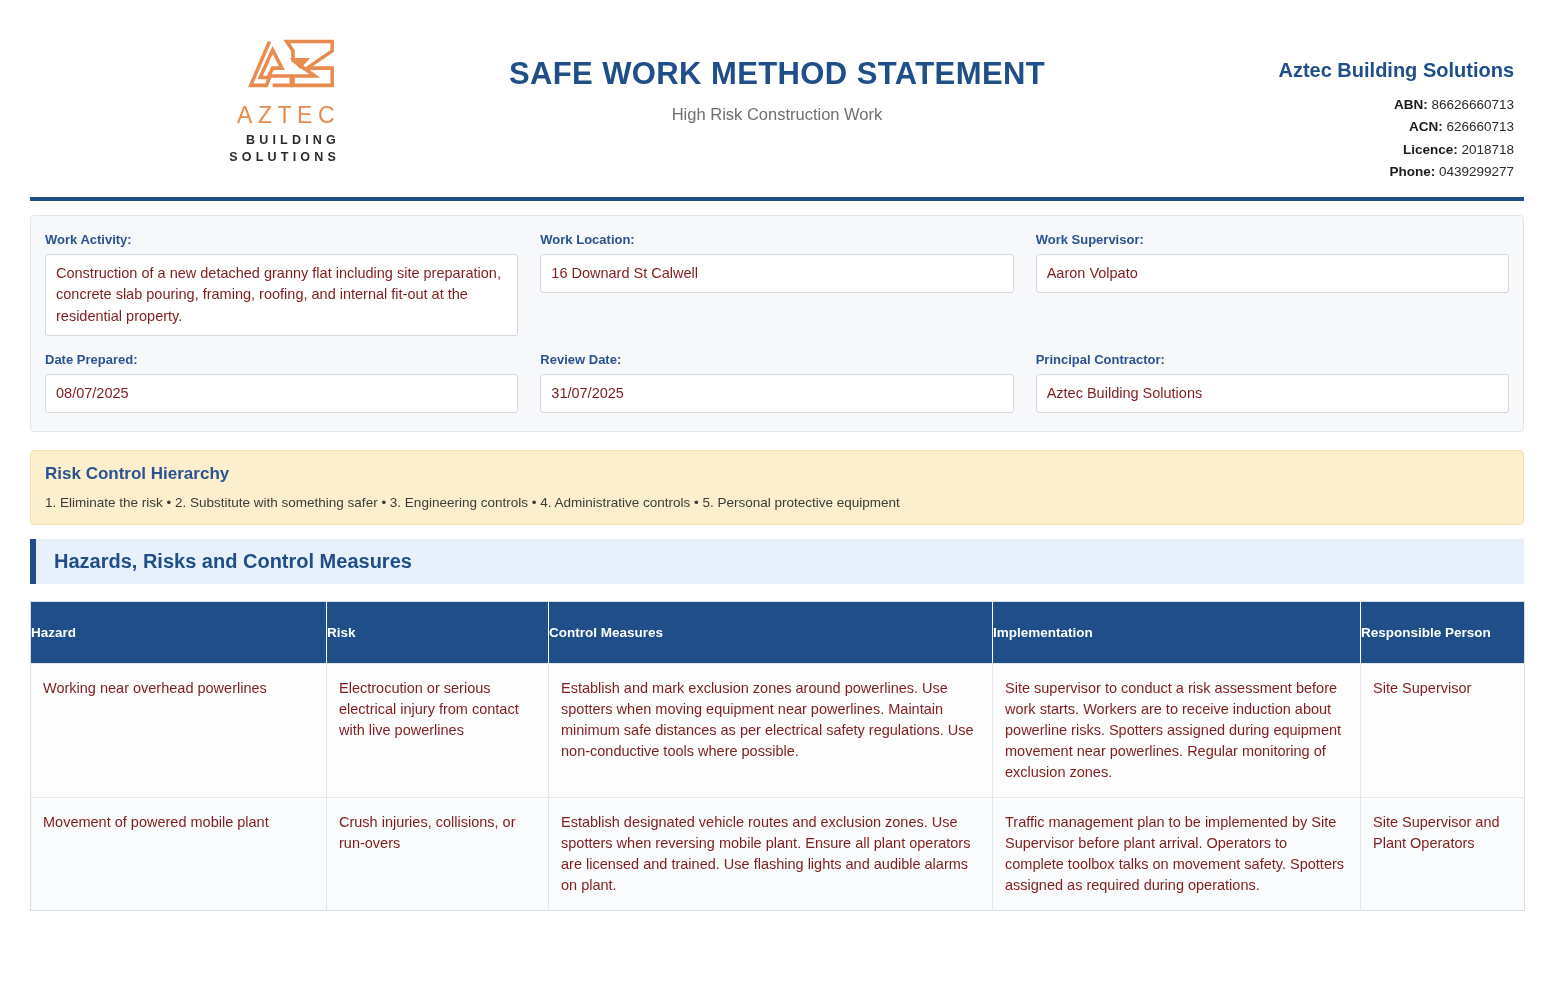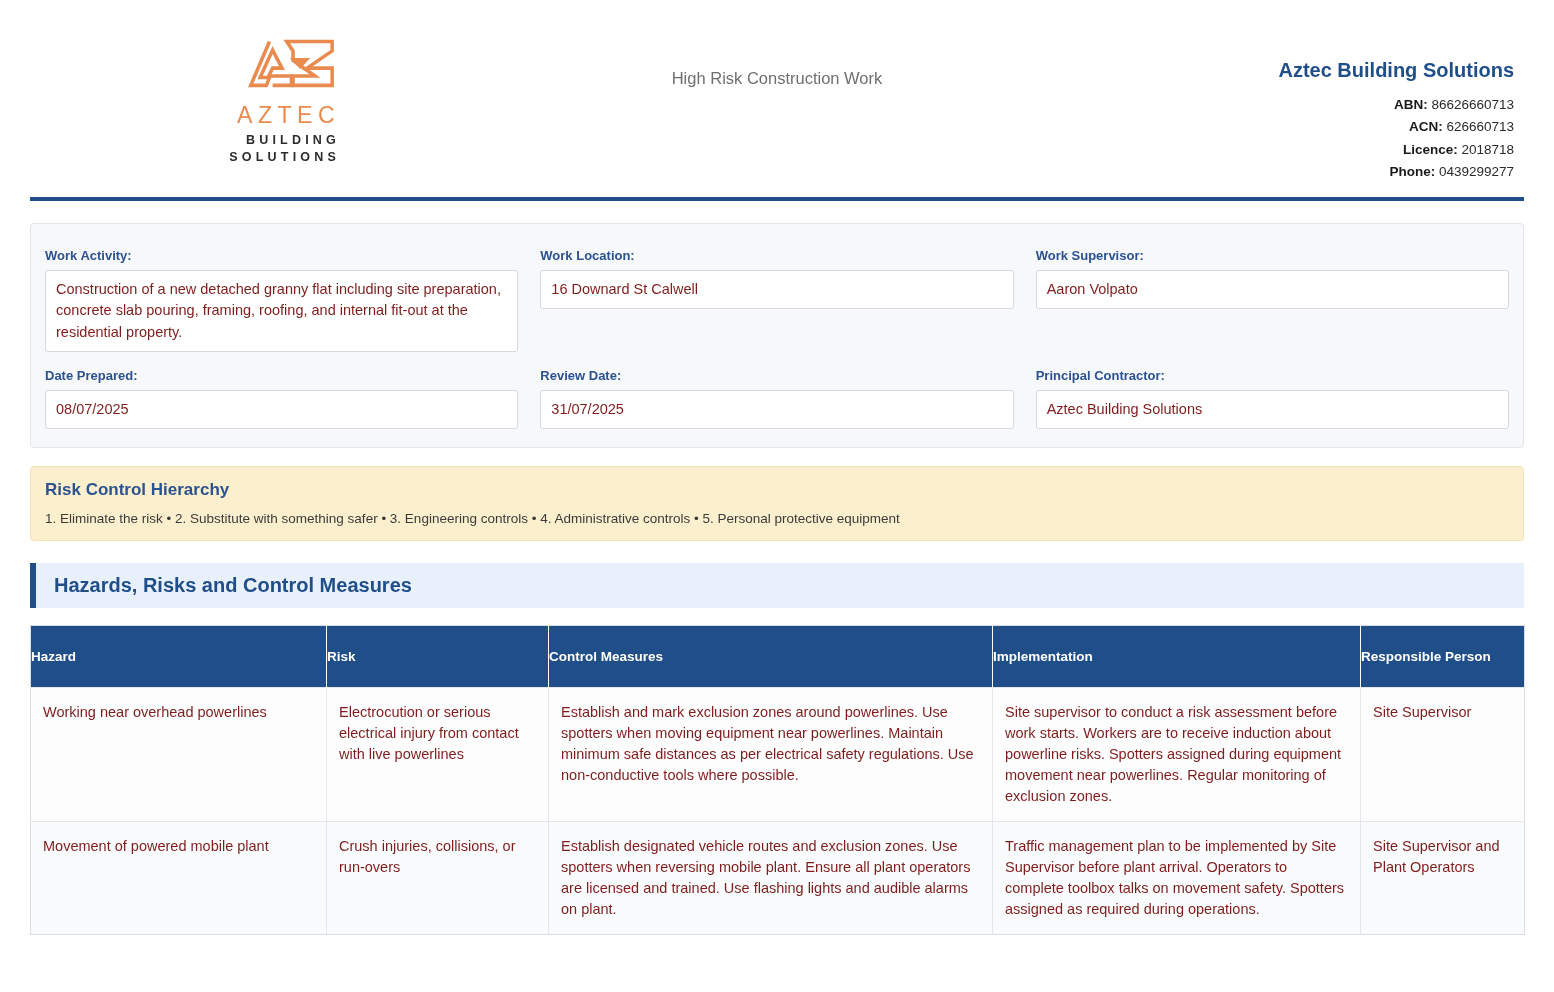--- a/index.html
+++ b/index.html
@@ -106,25 +106,25 @@
   }
   .company-line {
     font-size: 13.5px;
     color: #2b2b2b;
     line-height: 1.65;
   }
   .company-line b { color: #1a1a1a; }
 
   
   .info-panel {
-    margin-top: 22px;
+    margin-top: 14px;
     background: #f7f8fa;
     border: 1px solid #e2e5ea;
     border-radius: 4px;
-    padding: 24px 14px 18px 14px;
+    padding: 16px 14px 18px 14px;
   }
   .info-row {
     display: flex;
     gap: 22px;
   }
   .info-row + .info-row { margin-top: 16px; }
   .info-cell { flex: 1 1 0; min-width: 0; }
 
   .field-label {
     font-size: 13px;
@@ -159,21 +159,21 @@
     color: #2b5291;
     margin-bottom: 11px;
   }
   .hierarchy-text {
     font-size: 13.5px;
     color: #3b3b3b;
   }
 
   
   .section-heading {
-    margin-top: 22px;
+    margin-top: 14px;
     background: #e8f0fb;
     border-left: 6px solid #1f4e89;
     padding: 11px 0 11px 18px;
   }
   .section-heading-text {
     font-size: 20px;
     font-weight: bold;
     color: #1f4e89;
   }
 
@@ -231,20 +231,21 @@
           <path d="M52 6 L110 6 L110 18 L78 40 L110 40 L110 62 L60 62 L60 50 L88 50 L60 30 L60 18 L52 6 Z"></path>
         </g>
         <path d="M56 27 L82 27 L69 41 Z" fill="#e98b4e"></path>
       </svg>
       <div class="logo-word">AZTEC</div>
       <div class="logo-sub1">BUILDING</div>
       <div class="logo-sub2">SOLUTIONS</div>
     </div>
 
     <div class="header-center">
+      <div class="doc-title">SAFE WORK METHOD STATEMENT</div>
       <div class="doc-subtitle">High Risk Construction Work</div>
     </div>
 
     <div class="header-right">
       <div class="company-name">Aztec Building Solutions</div>
       <div class="company-line">
         <b>ABN:</b>
         <span>86626660713</span>
       </div>
       <div class="company-line">

